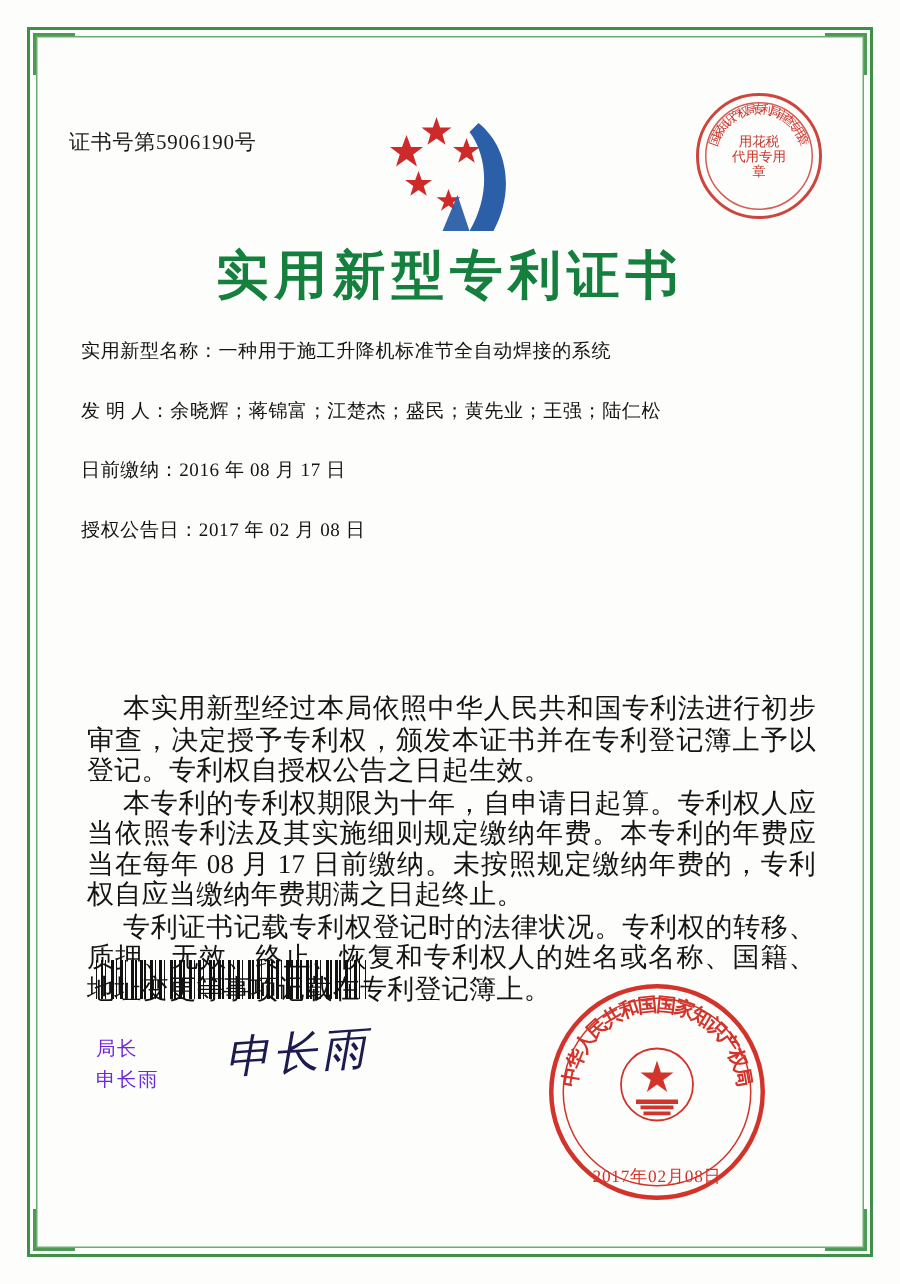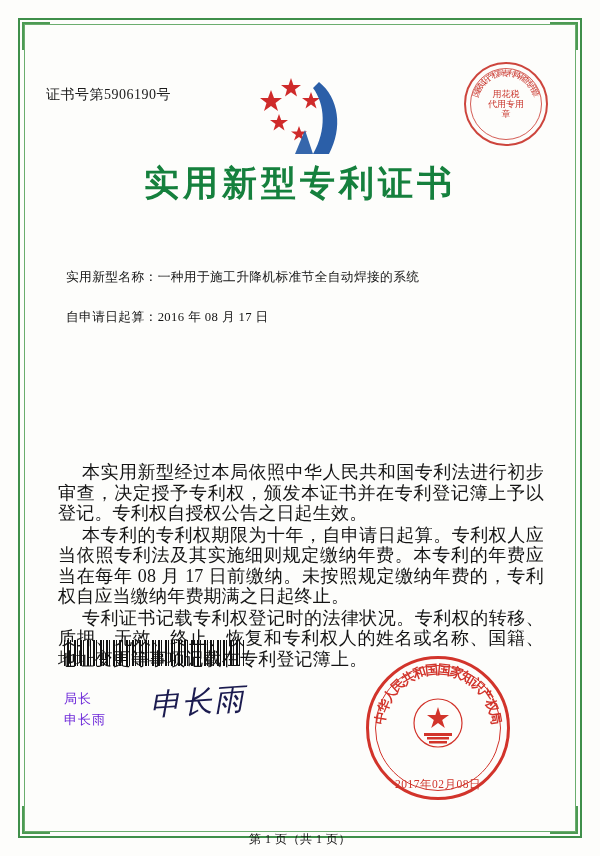--- a/index.html
+++ b/index.html
@@ -136,24 +136,23 @@
     font-size: 35px;
     font-weight: bold;
     letter-spacing: 4px;
     color: #15803d;
     font-family: "Liberation Serif", serif;
   }
 
   
   .fields {
     position: absolute;
-    left: 20px;
+    left: 8px;
     right: 6px;
     top: 178px;
-    margin-top: 43px;
   }
   .field-row {
     font-size: 12.7px;
     color: #141414;
     margin-bottom: 22.5px;
     letter-spacing: 0.4px;
     line-height: 17px;
   }
   .field-label {
     display: inline;
@@ -335,21 +334,27 @@
       </div>
     </div>
 
     <div class="main-title">实用新型专利证书</div>
 
     <div class="fields">
       <div class="field-row">
         <span class="field-label">实用新型名称：</span><span class="field-value">一种用于施工升降机标准节全自动焊接的系统</span>
       </div>
       <div class="field-row">
-        <span class="field-label">自申请日起算：</span><span class="field-value">2016 年 08 月 17 日</span>
+        <span class="field-label">发  明  人：</span><span class="field-value">余晓辉；蒋锦富；江楚杰；盛民；黄先业；王强；陆仁松</span>
+      </div>
+      <div class="field-row">
+        <span class="field-label">日前缴纳：</span><span class="field-value">2016 年 08 月 17 日</span>
+      </div>
+      <div class="field-row">
+        <span class="field-label">授权公告日：</span><span class="field-value">2017 年 02 月 08 日</span>
       </div>
     </div>
 
     <div class="body-text">
       <p>本实用新型经过本局依照中华人民共和国专利法进行初步审查，决定授予专利权，颁发本证书并在专利登记簿上予以登记。专利权自授权公告之日起生效。</p>
       <p>本专利的专利权期限为十年，自申请日起算。专利权人应当依照专利法及其实施细则规定缴纳年费。本专利的年费应当在每年 08 月 17 日前缴纳。未按照规定缴纳年费的，专利权自应当缴纳年费期满之日起终止。</p>
       <p>专利证书记载专利权登记时的法律状况。专利权的转移、质押、无效、终止、恢复和专利权人的姓名或名称、国籍、地址变更等事项记载在专利登记簿上。</p>
     </div>
 
     <div class="barcode"></div>
@@ -386,14 +391,13 @@
           <rect x="21" y="40" width="28" height="3" fill="#d2342b"></rect>
           <rect x="24" y="44" width="22" height="2.5" fill="#d2342b"></rect>
           <rect x="26" y="48" width="18" height="2.5" fill="#d2342b"></rect>
         </svg>
       </div>
       <div class="seal-date">2017年02月08日</div>
     </div>
 
   </div>
 
-  <div class="footer">第 1 页（共 1 页）</div>
 </div>
 
 </body></html>

